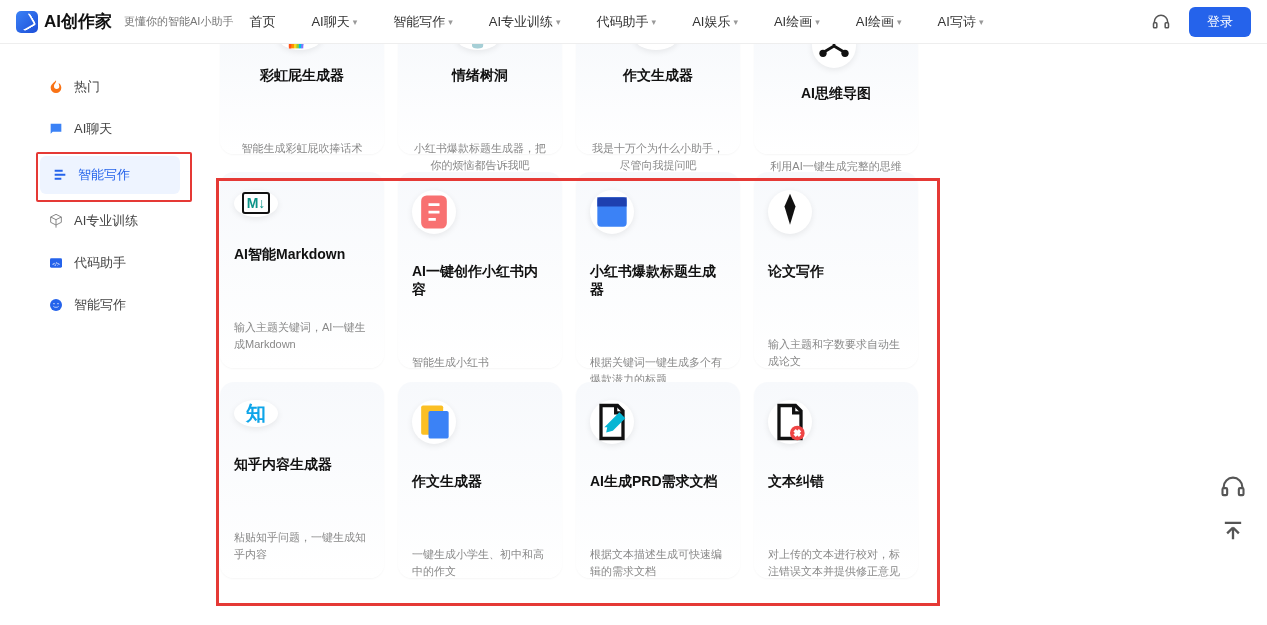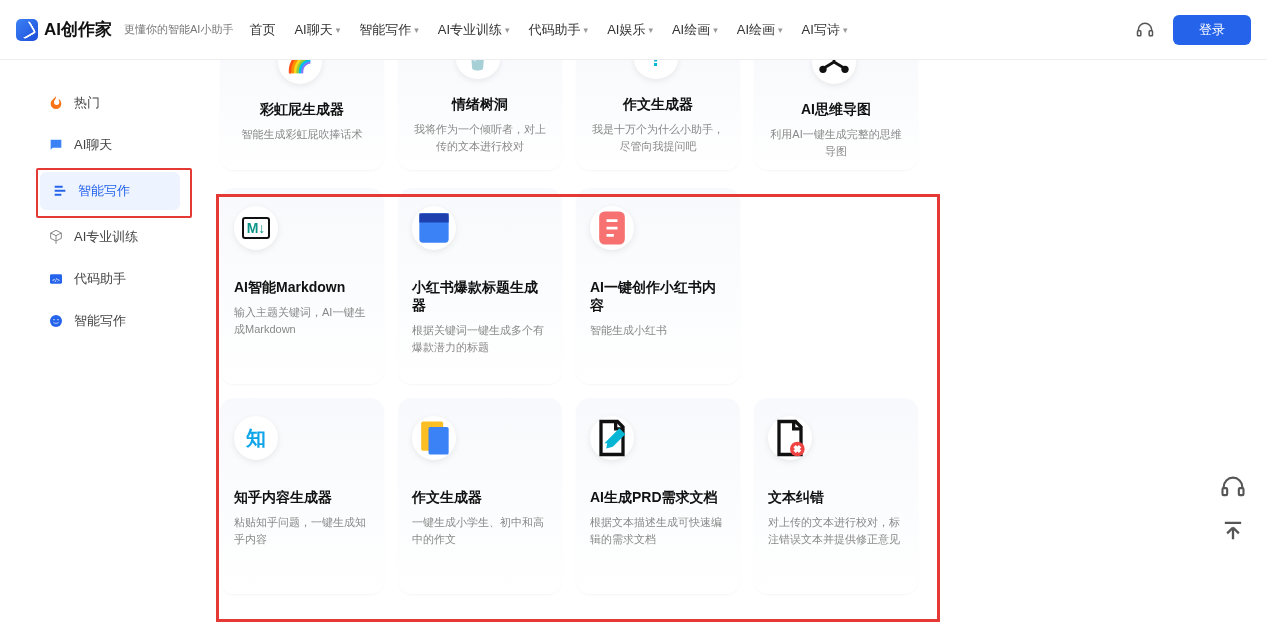--- a/index.html
+++ b/index.html
@@ -1,41 +1,41 @@
 <!DOCTYPE html>
 <html><head>
 <meta charset="utf-8">
 <style>
 * { margin: 0; padding: 0; box-sizing: border-box; font-family: -apple-system, "PingFang SC", "Microsoft YaHei", sans-serif; }
 body { width: 1267px; height: 625px; background: #fff; overflow: hidden; position: relative; }
-.header { height: 60px; display: flex; align-items: center; padding: 0 16px; border-bottom: 1px solid #eee; }
+.header { height: 44px; display: flex; align-items: center; padding: 0 16px; border-bottom: 1px solid #eee; }
 .logo { display: flex; align-items: center; gap: 6px; margin-right: 12px; }
 .logo-icon { width: 22px; height: 22px; background: linear-gradient(135deg,#3b82f6,#1d4ed8); border-radius: 5px; position: relative; }
 .logo-icon::after { content:""; position:absolute; inset:4px; border:2px solid #fff; border-radius:3px; border-top:none; border-left:none; transform: rotate(-30deg); }
 .logo-text { font-size: 17px; font-weight: 700; color: #111; }
 .tagline { font-size: 11px; color: #777; margin-right: 16px; }
-.nav { display: flex; gap: 19px; flex: 1; }
+.nav { display: flex; gap: 36px; flex: 1; }
 .nav-item { font-size: 13px; color: #333; display: flex; align-items: center; gap: 3px; cursor: pointer; }
 .chevron { font-size: 9px; color: #999; }
 .hdr-right { display: flex; align-items: center; gap: 18px; }
 .headset { width: 20px; height: 20px; color: #555; }
-.login-btn { background: #2563eb; color: #fff; border: none; padding: 6px 26px; border-radius: 6px; font-size: 13px; cursor: pointer; }
+.login-btn { background: #2563eb; color: #fff; border: none; padding: 6px 18px; border-radius: 6px; font-size: 13px; cursor: pointer; }
 .main { display: flex; height: calc(100% - 48px); }
 .sidebar { width: 210px; padding: 24px 0 0 36px; }
 .side-item { display: flex; align-items: center; gap: 10px; padding: 10px 12px; font-size: 13px; color: #444; border-radius: 6px; cursor: pointer; margin-bottom: 4px; width: 140px; }
 .side-item.active { background: #eef4ff; color: #2563eb; }
 .side-highlight { border: 2px solid #e53935; width: 156px; padding: 2px; border-radius: 2px; }
 .side-icon { width: 16px; height: 16px; display: inline-flex; align-items: center; justify-content: center; }
 .content { flex: 1; padding: 0 20px 20px 0; overflow: hidden; position: relative; }
 .grid { display: grid; grid-template-columns: repeat(4, 164px); gap: 14px; margin-left: 10px; }
 .card { background: linear-gradient(180deg,#f7f9fc,#fff); border-radius: 14px; padding: 18px 14px 16px; height: 196px; display: flex; flex-direction: column; box-shadow: 0 1px 2px rgba(0,0,0,.04); cursor: pointer; }
 .card.short { height: 150px; padding-top: 0; }
 .card-icon { width: 44px; height: 44px; border-radius: 50%; background: #fff; box-shadow: 0 2px 6px rgba(0,0,0,.08); display: flex; align-items: center; justify-content: center; font-size: 22px; margin-bottom: 28px; }
 .card-title { font-size: 14px; font-weight: 700; color: #111; margin-bottom: 8px; line-height: 1.3; }
-.card-desc { font-size: 11px; color: #888; line-height: 1.5; }
+.card-desc { font-size: 11px; color: #888; line-height: 1.5; margin-top: 48px; }
 .row1 { margin-top: -12px; margin-bottom: 18px; }
 .row1 .card { height: 122px; padding-top: 0; }
 .row1 .card-icon { margin: -8px 0 16px 44px; }
 .row1 .card-title { text-align: center; }
 .row1 .card-desc { text-align: center; }
 .red-box { position: absolute; border: 3px solid #e53935; top: 134px; left: 6px; width: 724px; height: 428px; pointer-events: none; }
 .float-icons { position: absolute; right: 20px; bottom: 80px; display: flex; flex-direction: column; gap: 16px; }
 .float-icon { width: 28px; height: 28px; display:flex; align-items:center; justify-content:center; color:#555; cursor:pointer; }
 svg { width: 100%; height: 100%; }
 </style>
@@ -157,21 +157,21 @@
   <div class="content">
     <div class="grid row1" id="row1">
         <div class="card short">
           <div class="card-icon">🌈</div>
       <div class="card-title">彩虹屁生成器</div>
       <div class="card-desc">智能生成彩虹屁吹捧话术</div>
         </div>
         <div class="card short">
           <div class="card-icon">🥤</div>
       <div class="card-title">情绪树洞</div>
-      <div class="card-desc">我将作为一个倾听者，对上传的文本进行校对</div>
+      <div class="card-desc">小红书爆款标题生成器，把你的烦恼都告诉我吧</div>
         </div>
         <div class="card short">
           <div class="card-icon">
             <span style="color:#06b6d4;font-weight:700">?</span>
           </div>
       <div class="card-title">作文生成器</div>
       <div class="card-desc">我是十万个为什么小助手，尽管向我提问吧</div>
         </div>
         <div class="card short">
           <div class="card-icon">
@@ -190,36 +190,45 @@
         <div class="card">
           <div class="card-icon">
             <span style="font-size:14px;font-weight:700;border:2px solid #111;padding:1px 3px;border-radius:3px;color:#0d9488">M↓</span>
           </div>
       <div class="card-title">AI智能Markdown</div>
       <div class="card-desc">输入主题关键词，AI一键生成Markdown</div>
         </div>
         <div class="card">
           <div class="card-icon">
             <svg viewBox="0 0 24 24" width="24">
+              <rect x="5" y="3" width="14" height="18" rx="3" fill="#f87171"></rect>
+              <path d="M9 8h6M9 12h6M9 16h4" stroke="#fff" stroke-width="1.5"></path>
+            </svg>
+          </div>
+      <div class="card-title">AI一键创作小红书内容</div>
+      <div class="card-desc">智能生成小红书</div>
+        </div>
+        <div class="card">
+          <div class="card-icon">
+            <svg viewBox="0 0 24 24" width="24">
               <rect x="4" y="4" width="16" height="16" rx="2" fill="#3b82f6"></rect>
               <rect x="4" y="4" width="16" height="5" fill="#1e40af"></rect>
             </svg>
           </div>
       <div class="card-title">小红书爆款标题生成器</div>
       <div class="card-desc">根据关键词一键生成多个有爆款潜力的标题</div>
         </div>
         <div class="card">
           <div class="card-icon">
-            <svg viewBox="0 0 24 24" width="24">
-              <rect x="5" y="3" width="14" height="18" rx="3" fill="#f87171"></rect>
-              <path d="M9 8h6M9 12h6M9 16h4" stroke="#fff" stroke-width="1.5"></path>
-            </svg>
-          </div>
-      <div class="card-title">AI一键创作小红书内容</div>
-      <div class="card-desc">智能生成小红书</div>
+            <svg viewBox="0 0 24 24" width="24" fill="#111">
+              <path d="M12 2l3 7-3 10-3-10 3-7z"></path>
+            </svg>
+          </div>
+      <div class="card-title">论文写作</div>
+      <div class="card-desc">输入主题和字数要求自动生成论文</div>
         </div>
       </div>
     <div class="grid" id="row3">
         <div class="card">
           <div class="card-icon">
             <span style="color:#0ea5e9;font-weight:700;font-size:20px">知</span>
           </div>
       <div class="card-title">知乎内容生成器</div>
       <div class="card-desc">粘贴知乎问题，一键生成知乎内容</div>
         </div>

